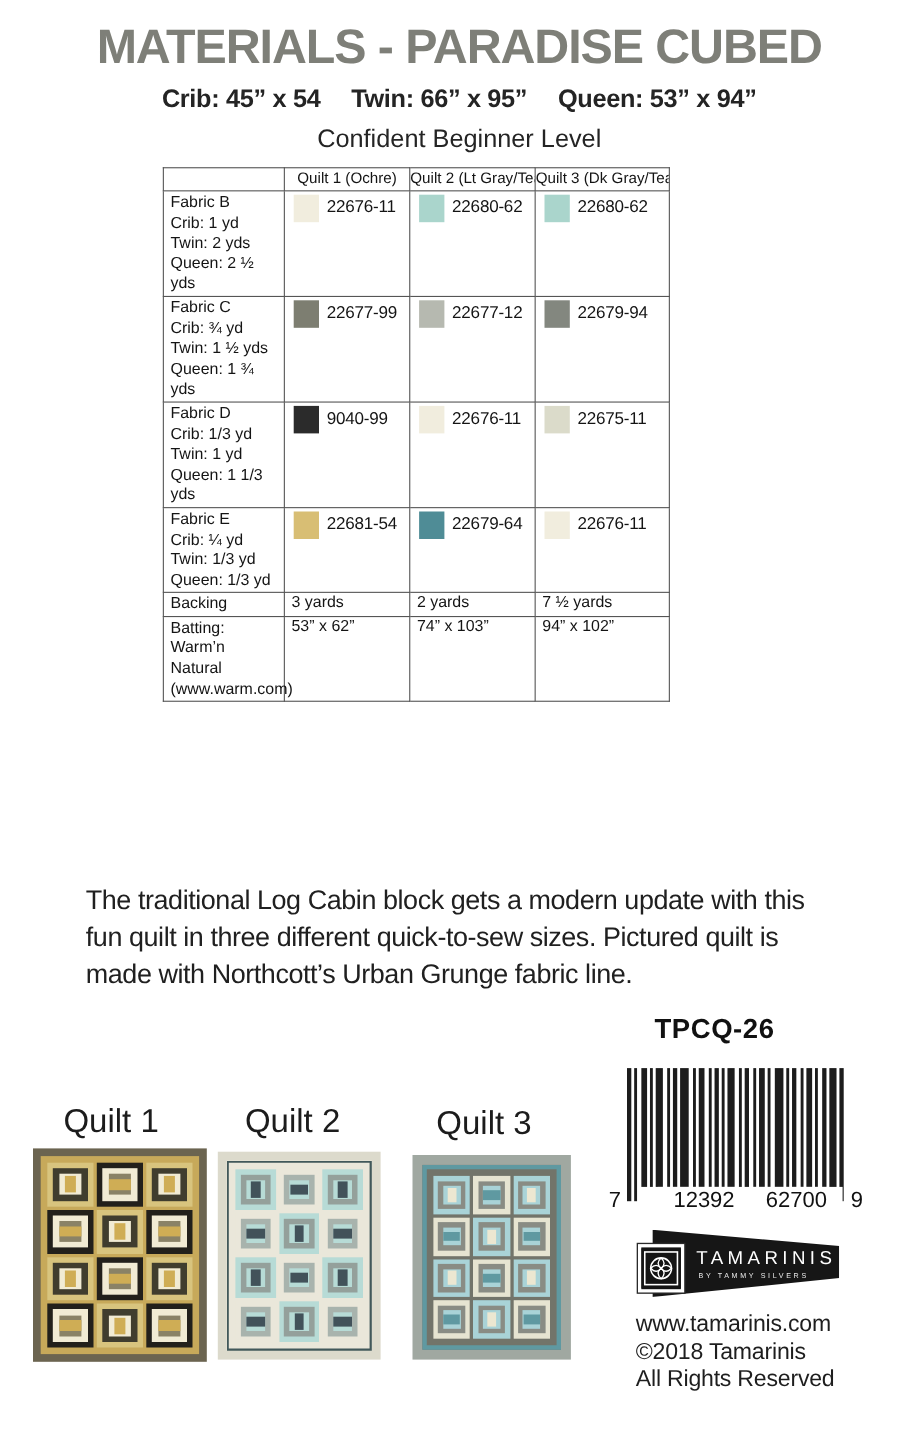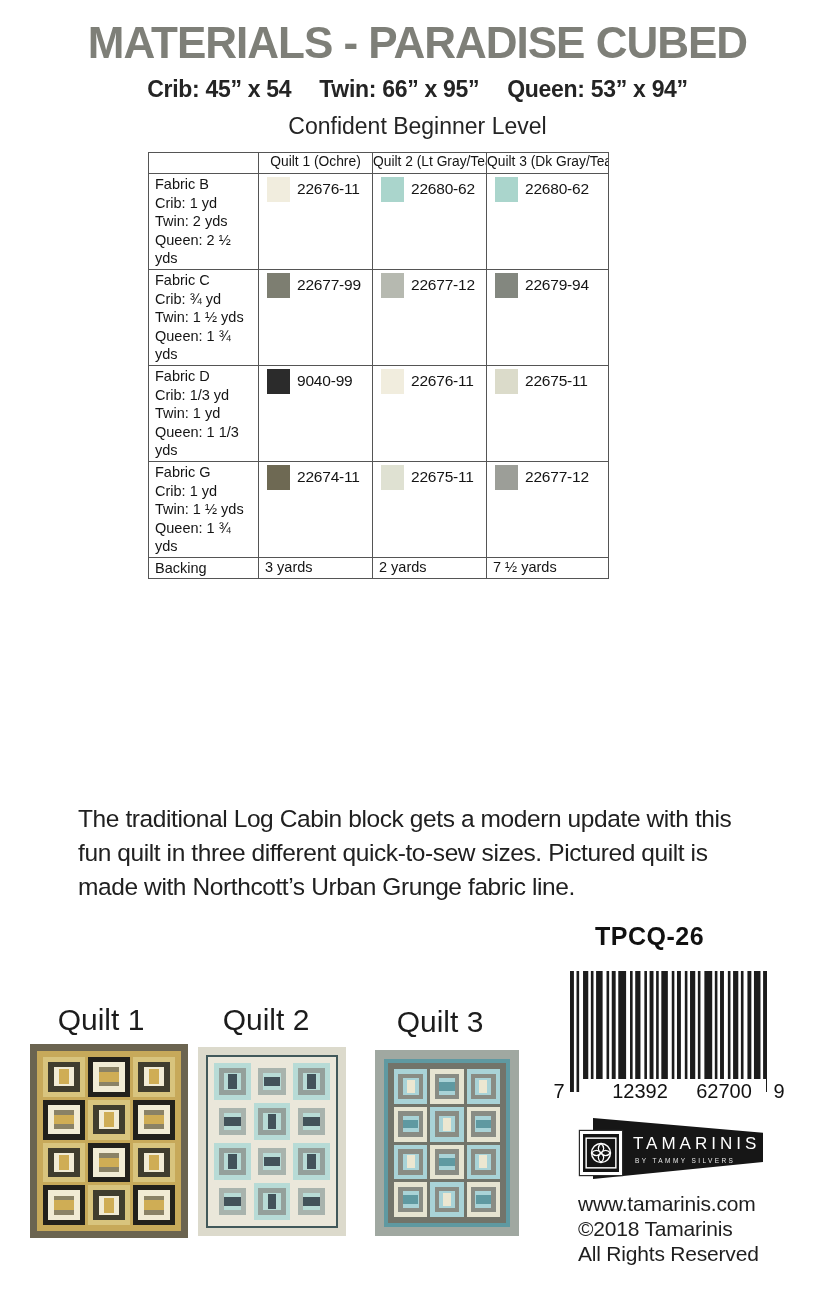--- a/index.html
+++ b/index.html
@@ -202,48 +202,56 @@
             </div>
           </td>
           <td class="swcell">
             <div class="swflex">
               <div class="swatch tex" style="background: rgb(219, 219, 202);"></div>
               <span class="swcode">22675-11</span>
             </div>
           </td>
         </tr>
         <tr class="fabric-row">
-          <td class="lbl">Fabric G
-Crib: 1 yd
-Twin: 1 ½ yds
-Queen: 1 ¾ yds</td>
-          <td class="swcell">
-            <div class="swflex">
-              <div class="swatch tex" style="background: rgb(110, 105, 83);"></div>
-              <span class="swcode">22674-11</span>
-            </div>
-          </td>
-          <td class="swcell">
-            <div class="swflex">
-              <div class="swatch tex" style="background: rgb(223, 225, 210);"></div>
-              <span class="swcode">22675-11</span>
-            </div>
-          </td>
-          <td class="swcell">
-            <div class="swflex">
-              <div class="swatch tex" style="background: rgb(156, 158, 152);"></div>
-              <span class="swcode">22677-12</span>
+          <td class="lbl">Fabric E
+ Crib: ¼ yd
+Twin: 1/3 yd
+Queen: 1/3 yd</td>
+          <td class="swcell">
+            <div class="swflex">
+              <div class="swatch tex" style="background: rgb(216, 190, 116);"></div>
+              <span class="swcode">22681-54</span>
+            </div>
+          </td>
+          <td class="swcell">
+            <div class="swflex">
+              <div class="swatch tex" style="background: rgb(79, 140, 150);"></div>
+              <span class="swcode">22679-64</span>
+            </div>
+          </td>
+          <td class="swcell">
+            <div class="swflex">
+              <div class="swatch tex" style="background: rgb(241, 237, 222);"></div>
+              <span class="swcode">22676-11</span>
             </div>
           </td>
         </tr>
         <tr class="backing-row">
           <td class="lbl">Backing</td>
           <td class="val">3 yards</td>
           <td class="val">2 yards</td>
           <td class="val">7 ½ yards</td>
+        </tr>
+        <tr class="batting-row">
+          <td class="lbl">Batting: Warm’n
+ Natural
+ (www.warm.com)</td>
+          <td class="val">53” x 62”</td>
+          <td class="val">74” x 103”</td>
+          <td class="val">94” x 102”</td>
         </tr>
       </tbody>
   </table>
 </div>
 
 <div class="descr">The traditional Log Cabin block gets a modern update with this
 fun quilt in three different quick-to-sew sizes. Pictured quilt is
 made with Northcott’s Urban Grunge fabric line.</div>
 
 <div class="tpcq">TPCQ-26</div>

